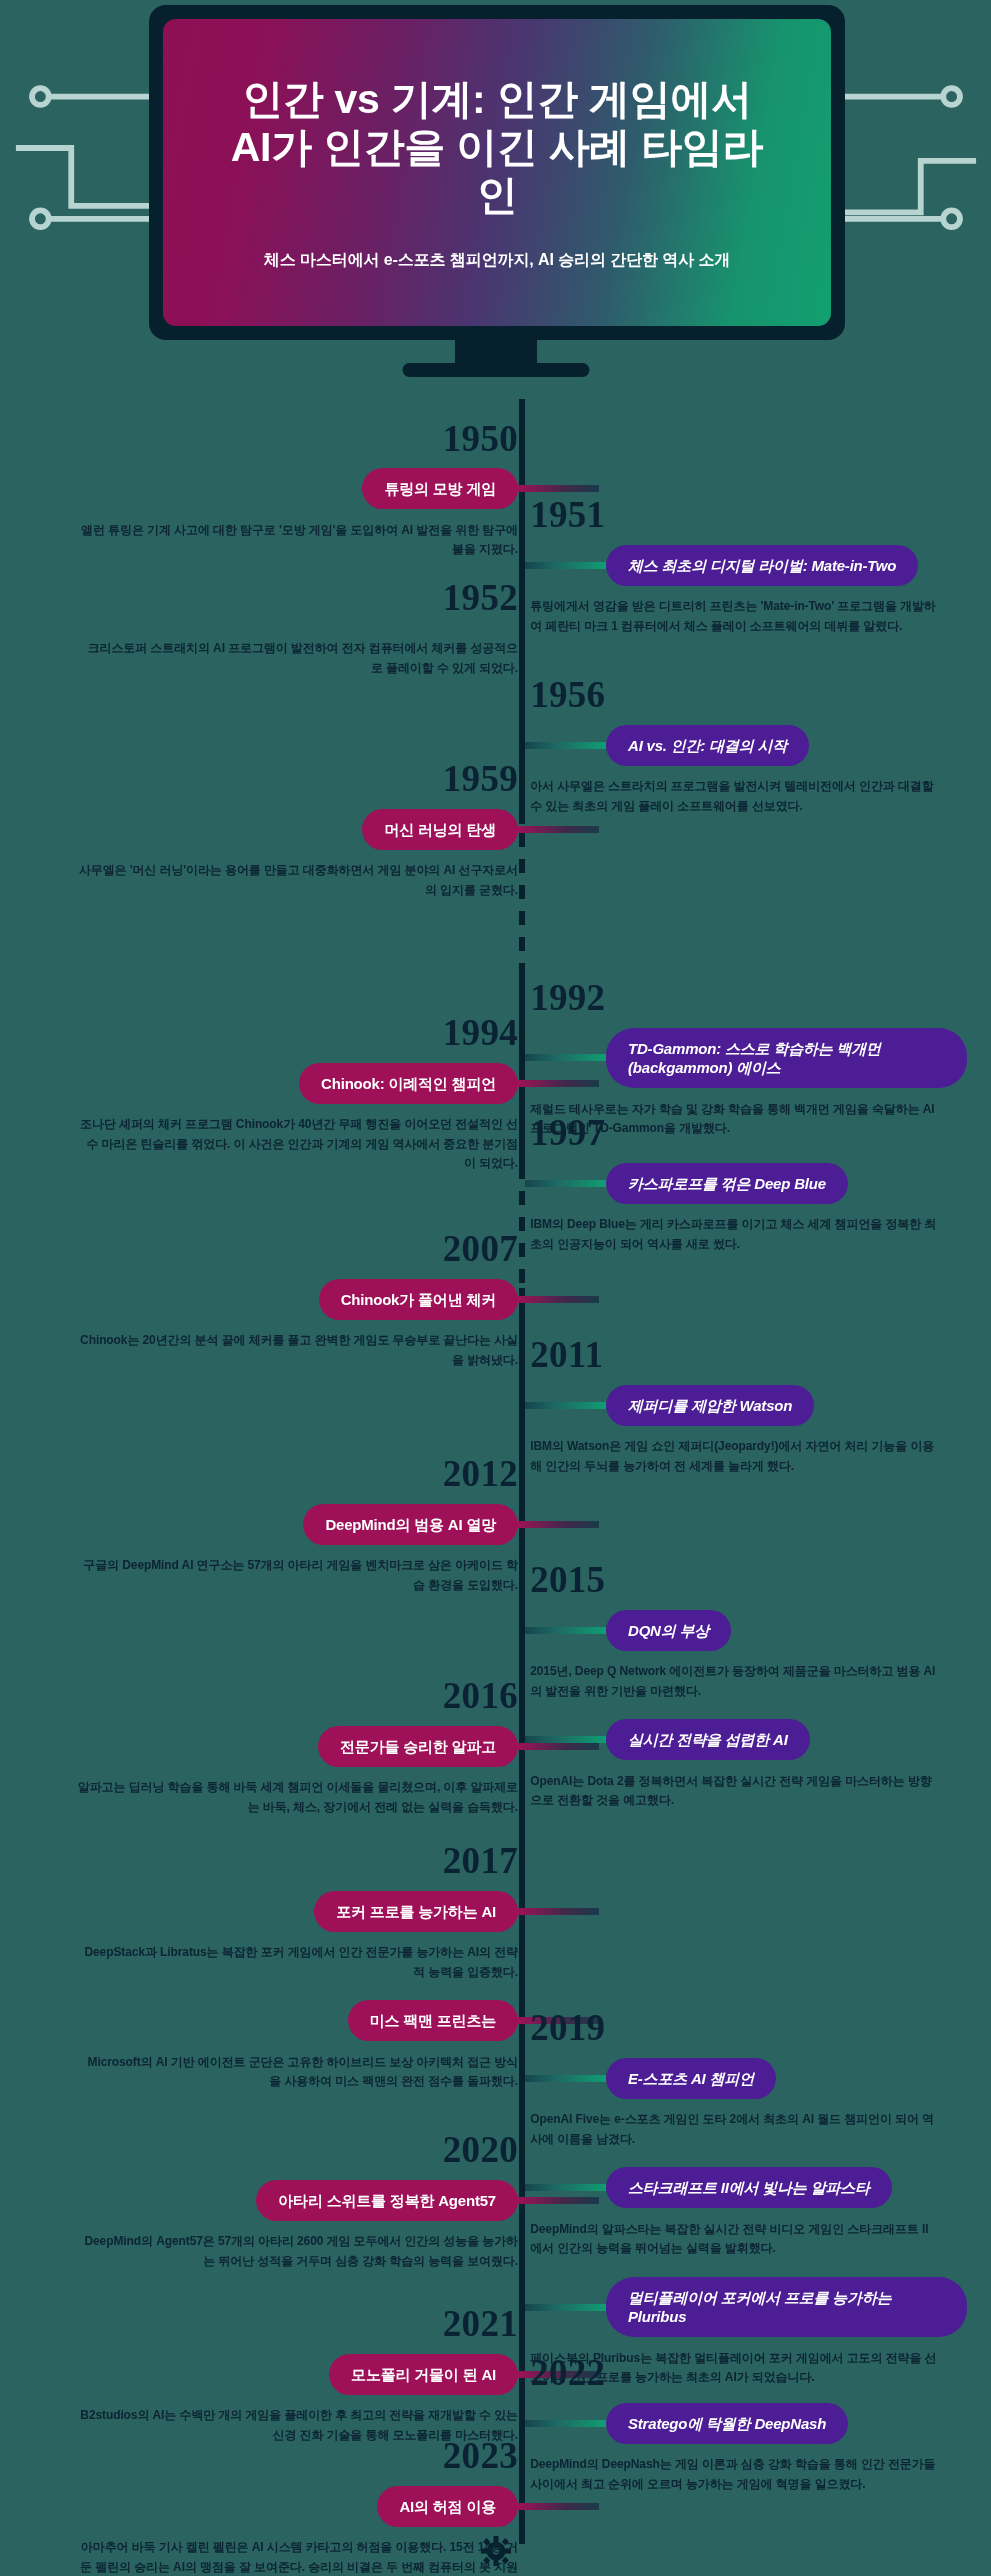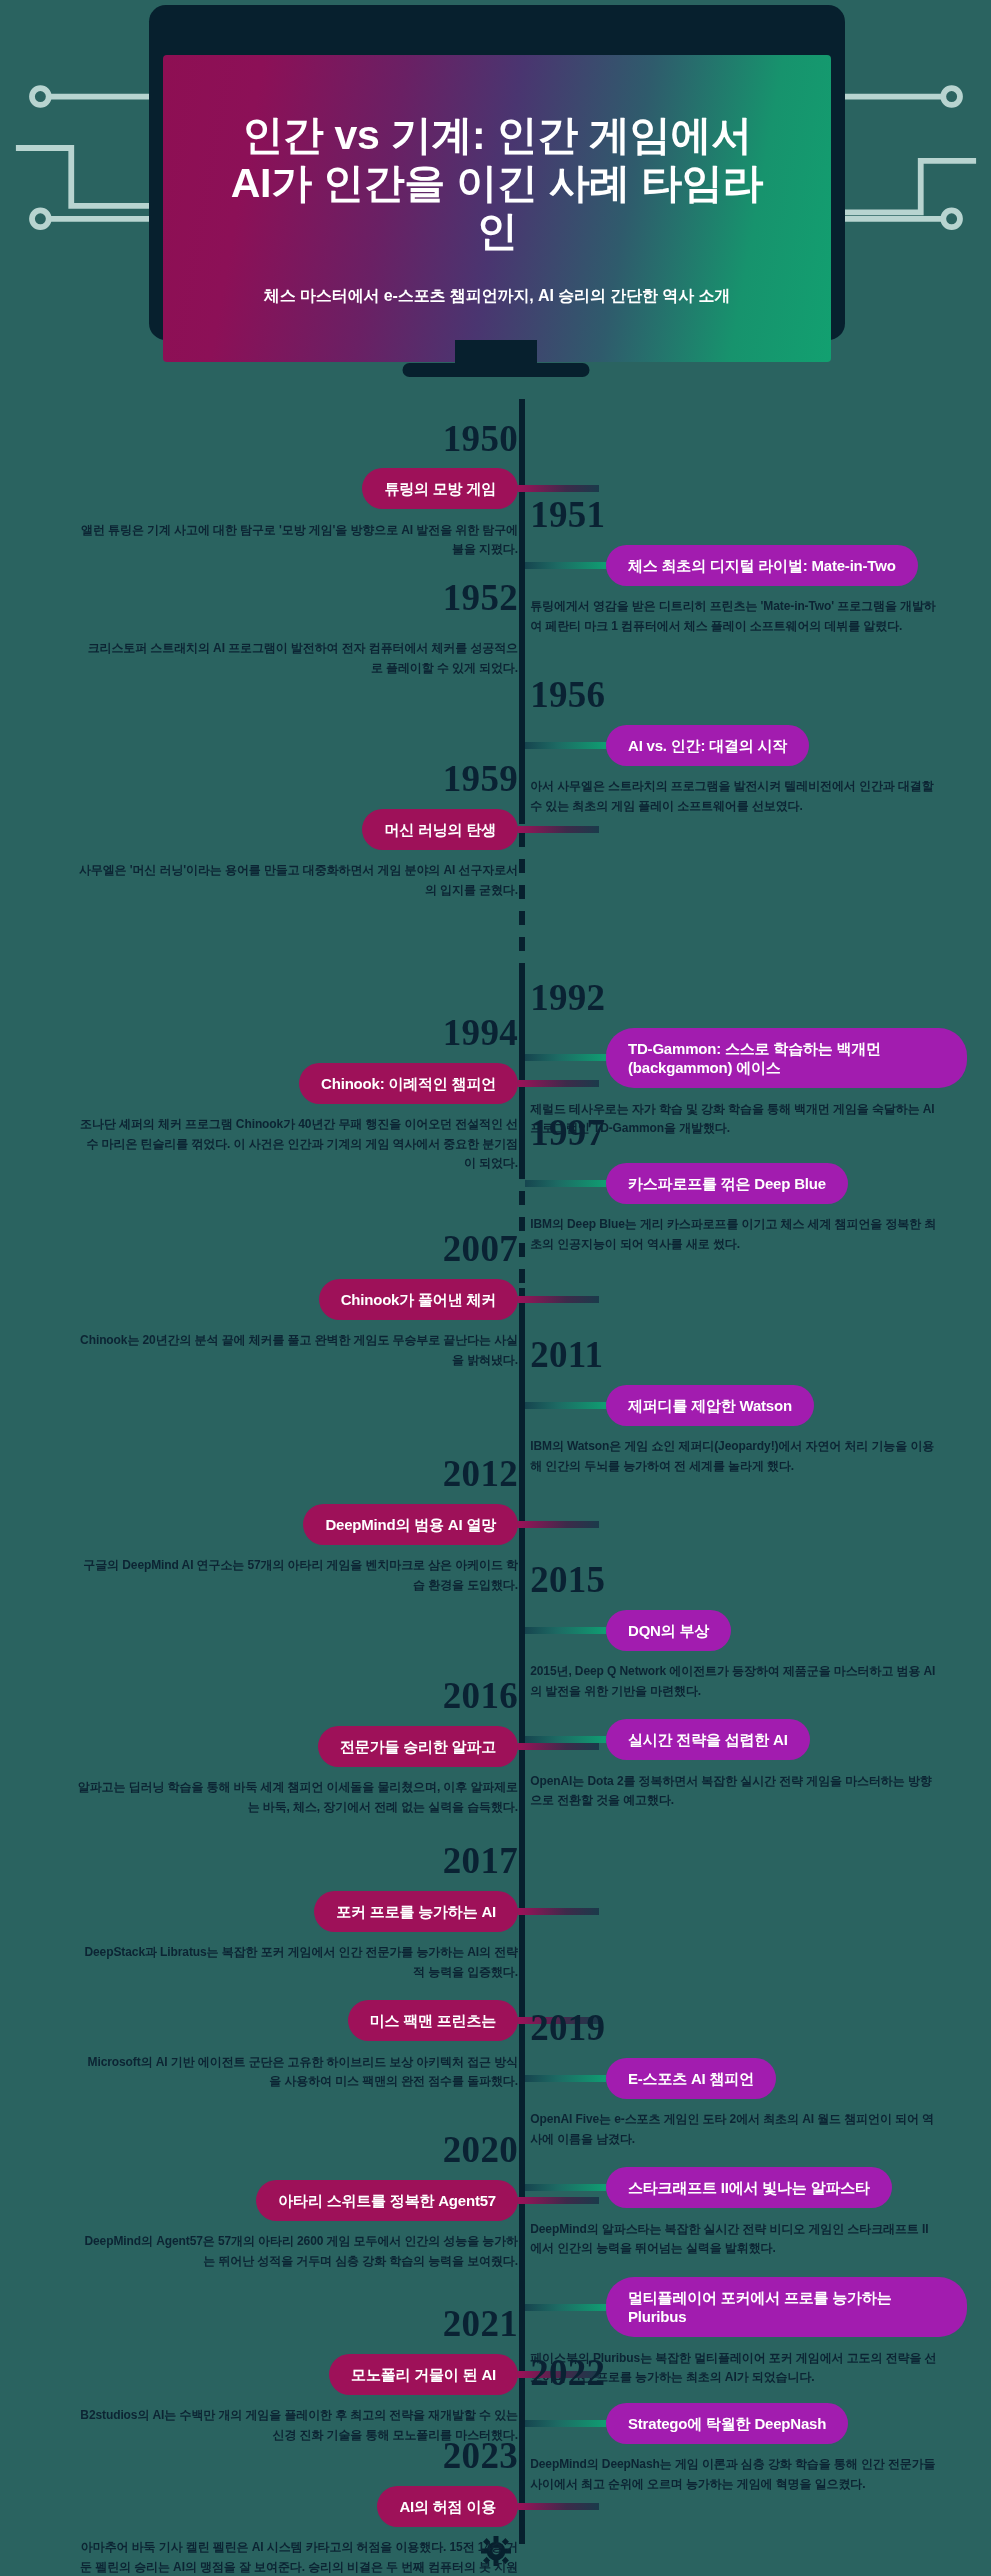--- a/index.html
+++ b/index.html
@@ -40,35 +40,34 @@
     width: 696px;
     height: 335px;
     background: #07202e;
     border-radius: 16.7px;
     padding: 14px;
   }
 
   .monitor-screen {
     width: 100%;
     height: 100%;
-    border-radius: 4px;
+    border-radius: 13px;
     background: linear-gradient(100deg,
         #8e0f53 0%,
         #8c1057 14%,
         #6a2064 34%,
         #4a3570 50%,
         #2f5b6c 68%,
         #17936d 86%,
         #12a070 100%);
     display: flex;
     flex-direction: column;
     align-items: center;
     justify-content: center;
     padding: 22px 39px;
-    margin-top: 36px;
   }
 
   .hero-title {
     color: #ffffff;
     font-size: 41px;
     line-height: 1.18;
     font-weight: 700;
     text-align: center;
     letter-spacing: -0.3px;
     max-width: 554px;
@@ -194,21 +193,21 @@
     color: #ffffff;
     font-size: 15px;
     font-weight: 700;
     line-height: 1.28;
     padding: 11px 22px;
     border-radius: 28px;
     letter-spacing: -0.2px;
     max-width: 361px;
   }
   .pill.magenta { background: #9e1159; }
-  .pill.green   { background: #a21caf; }
+  .pill.green   { background: #4c1d95; font-style: italic; }
 
   .connector {
     height: 7px;
     width: 81px;
     flex: 0 0 81px;
   }
   .connector.magenta {
     background: linear-gradient(90deg, #9e1159 0%, #3d2a4a 60%, #1a3a4a 100%);
   }
   .connector.green {
@@ -292,21 +291,21 @@
 
   <div class="row" style="top:20.6px;">
     <div class="side-left">
       <div class="year">1950</div>
       <div class="sp-18"></div>
       <div class="pillwrap">
         <div class="pill magenta">튜링의 모방 게임</div>
         <div class="connector magenta"></div>
       </div>
       <div class="sp-18"></div>
-      <div class="desc">앨런 튜링은 기계 사고에 대한 탐구로 '모방 게임'을 방향으로 AI 발전을 위한 탐구에 불을 지폈다.</div>
+      <div class="desc">앨런 튜링은 기계 사고에 대한 탐구로 '모방 게임'을 도입하여 AI 발전을 위한 탐구에 불을 지폈다.</div>
     </div>
   </div>
 
   <div class="row" style="top:97px;">
     <div class="side-right">
       <div class="year">1951</div>
       <div class="sp-18"></div>
       <div class="pillwrap">
         <div class="connector green"></div>
         <div class="pill green">체스 최초의 디지털 라이벌: Mate-in-Two</div>

